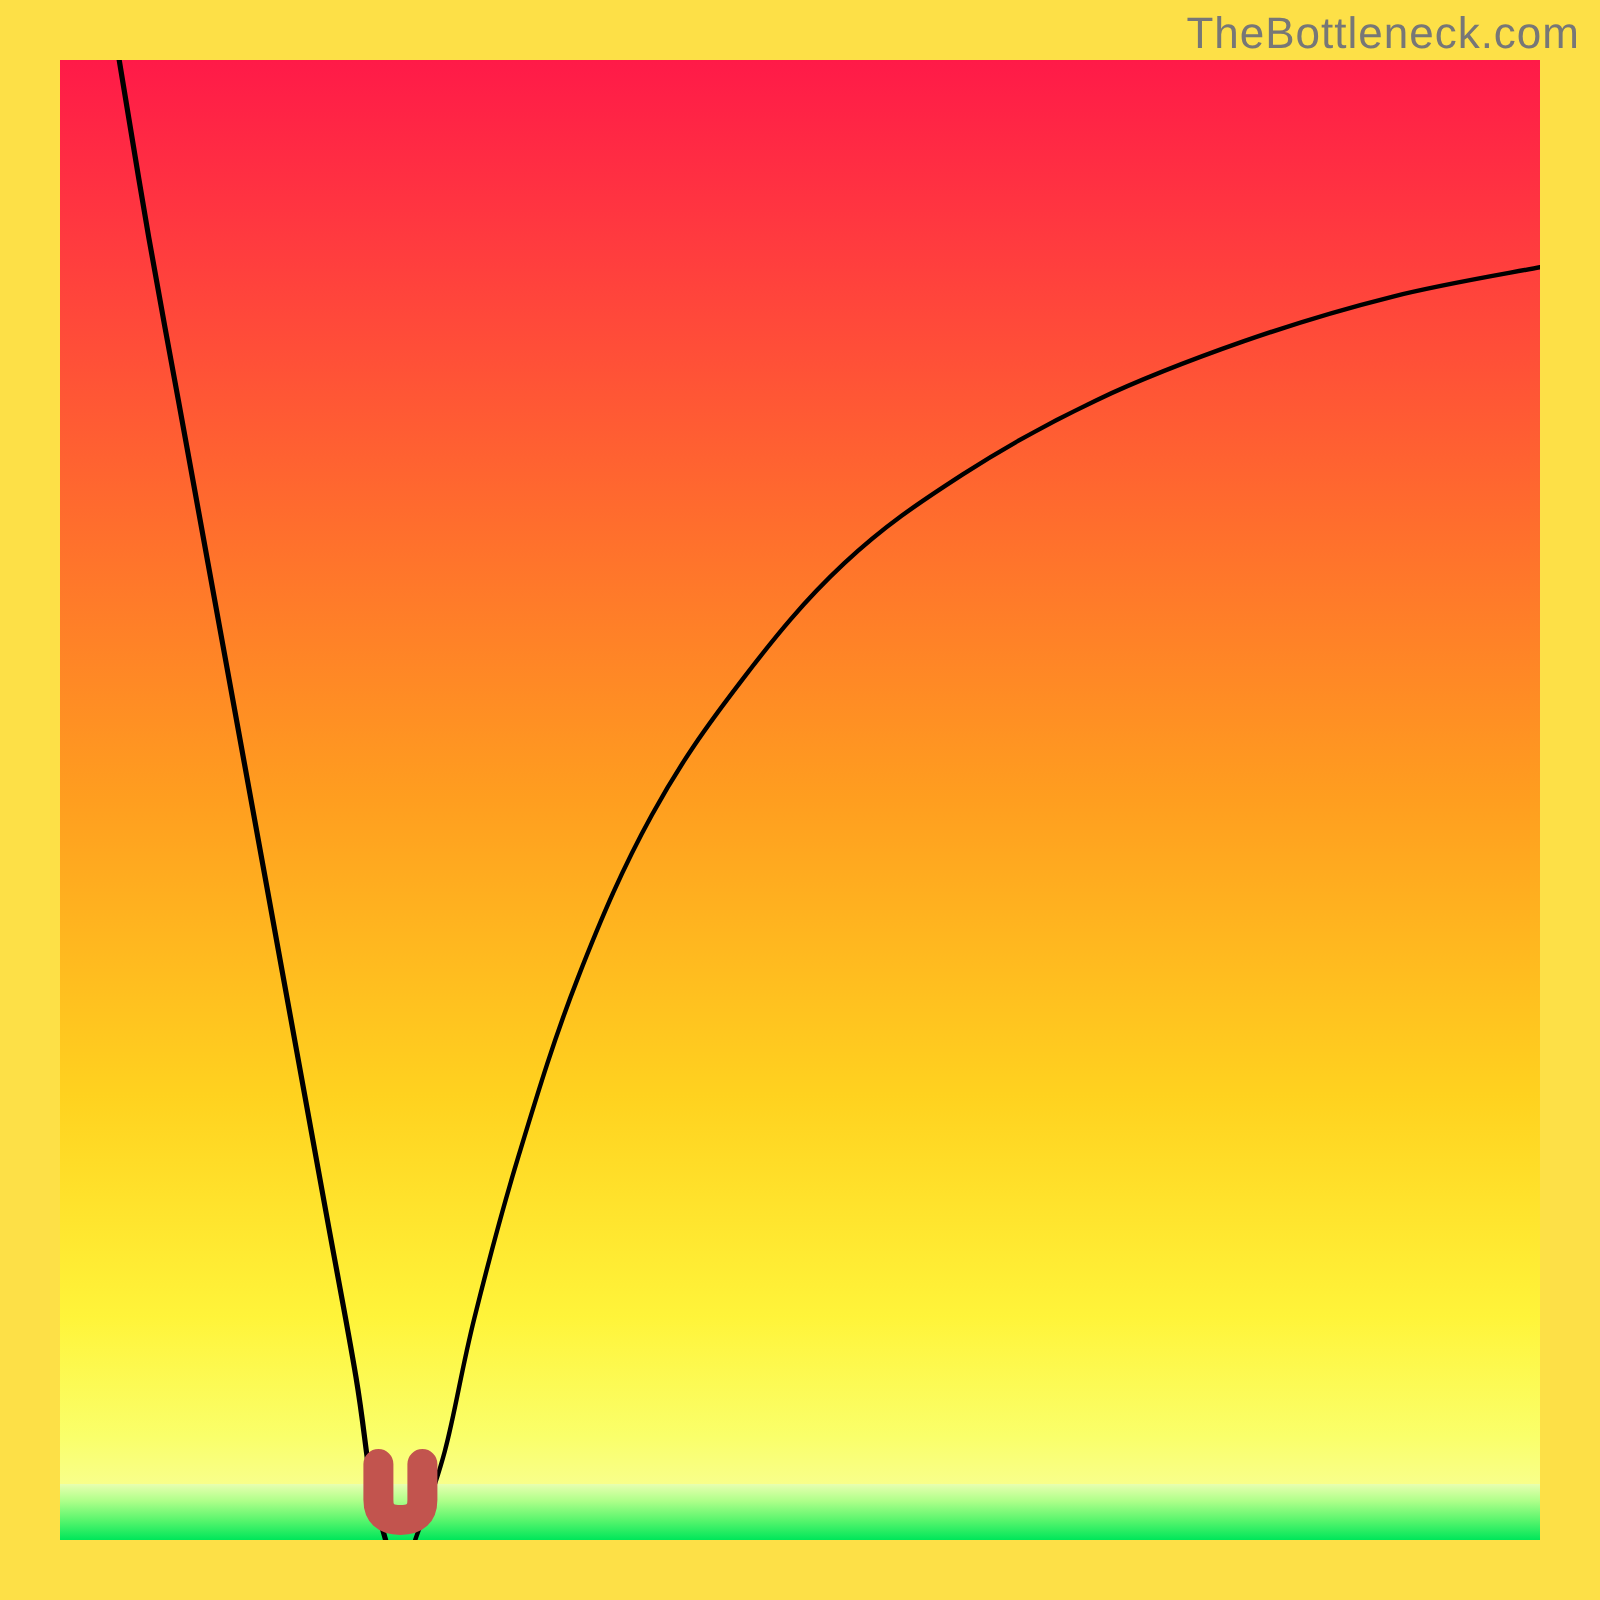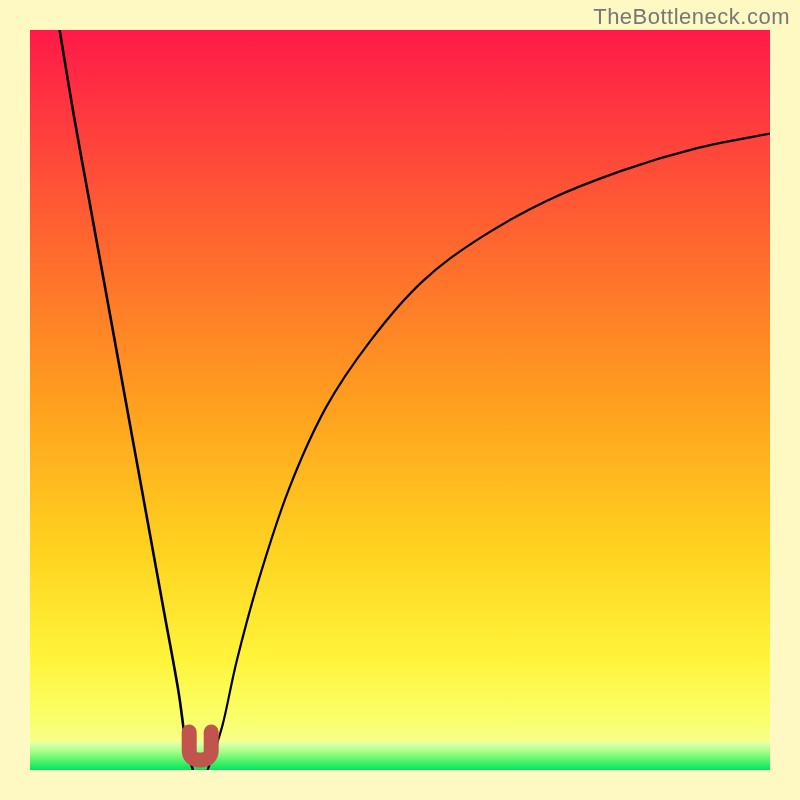--- a/index.html
+++ b/index.html
@@ -8,21 +8,21 @@
     width: 800px;
     height: 800px;
     overflow: hidden;
     background: #000;
     font-family: Arial, Helvetica, sans-serif;
   }
   .outer {
     position: relative;
     width: 800px;
     height: 800px;
-    background: #fef9c3;
+    background: #fde047;
   }
   .attribution {
     position: absolute;
     top: 4px;
     right: 10px;
     color: #777;
     font-size: 22px;
     letter-spacing: 0.5px;
     z-index: 10;
   }

